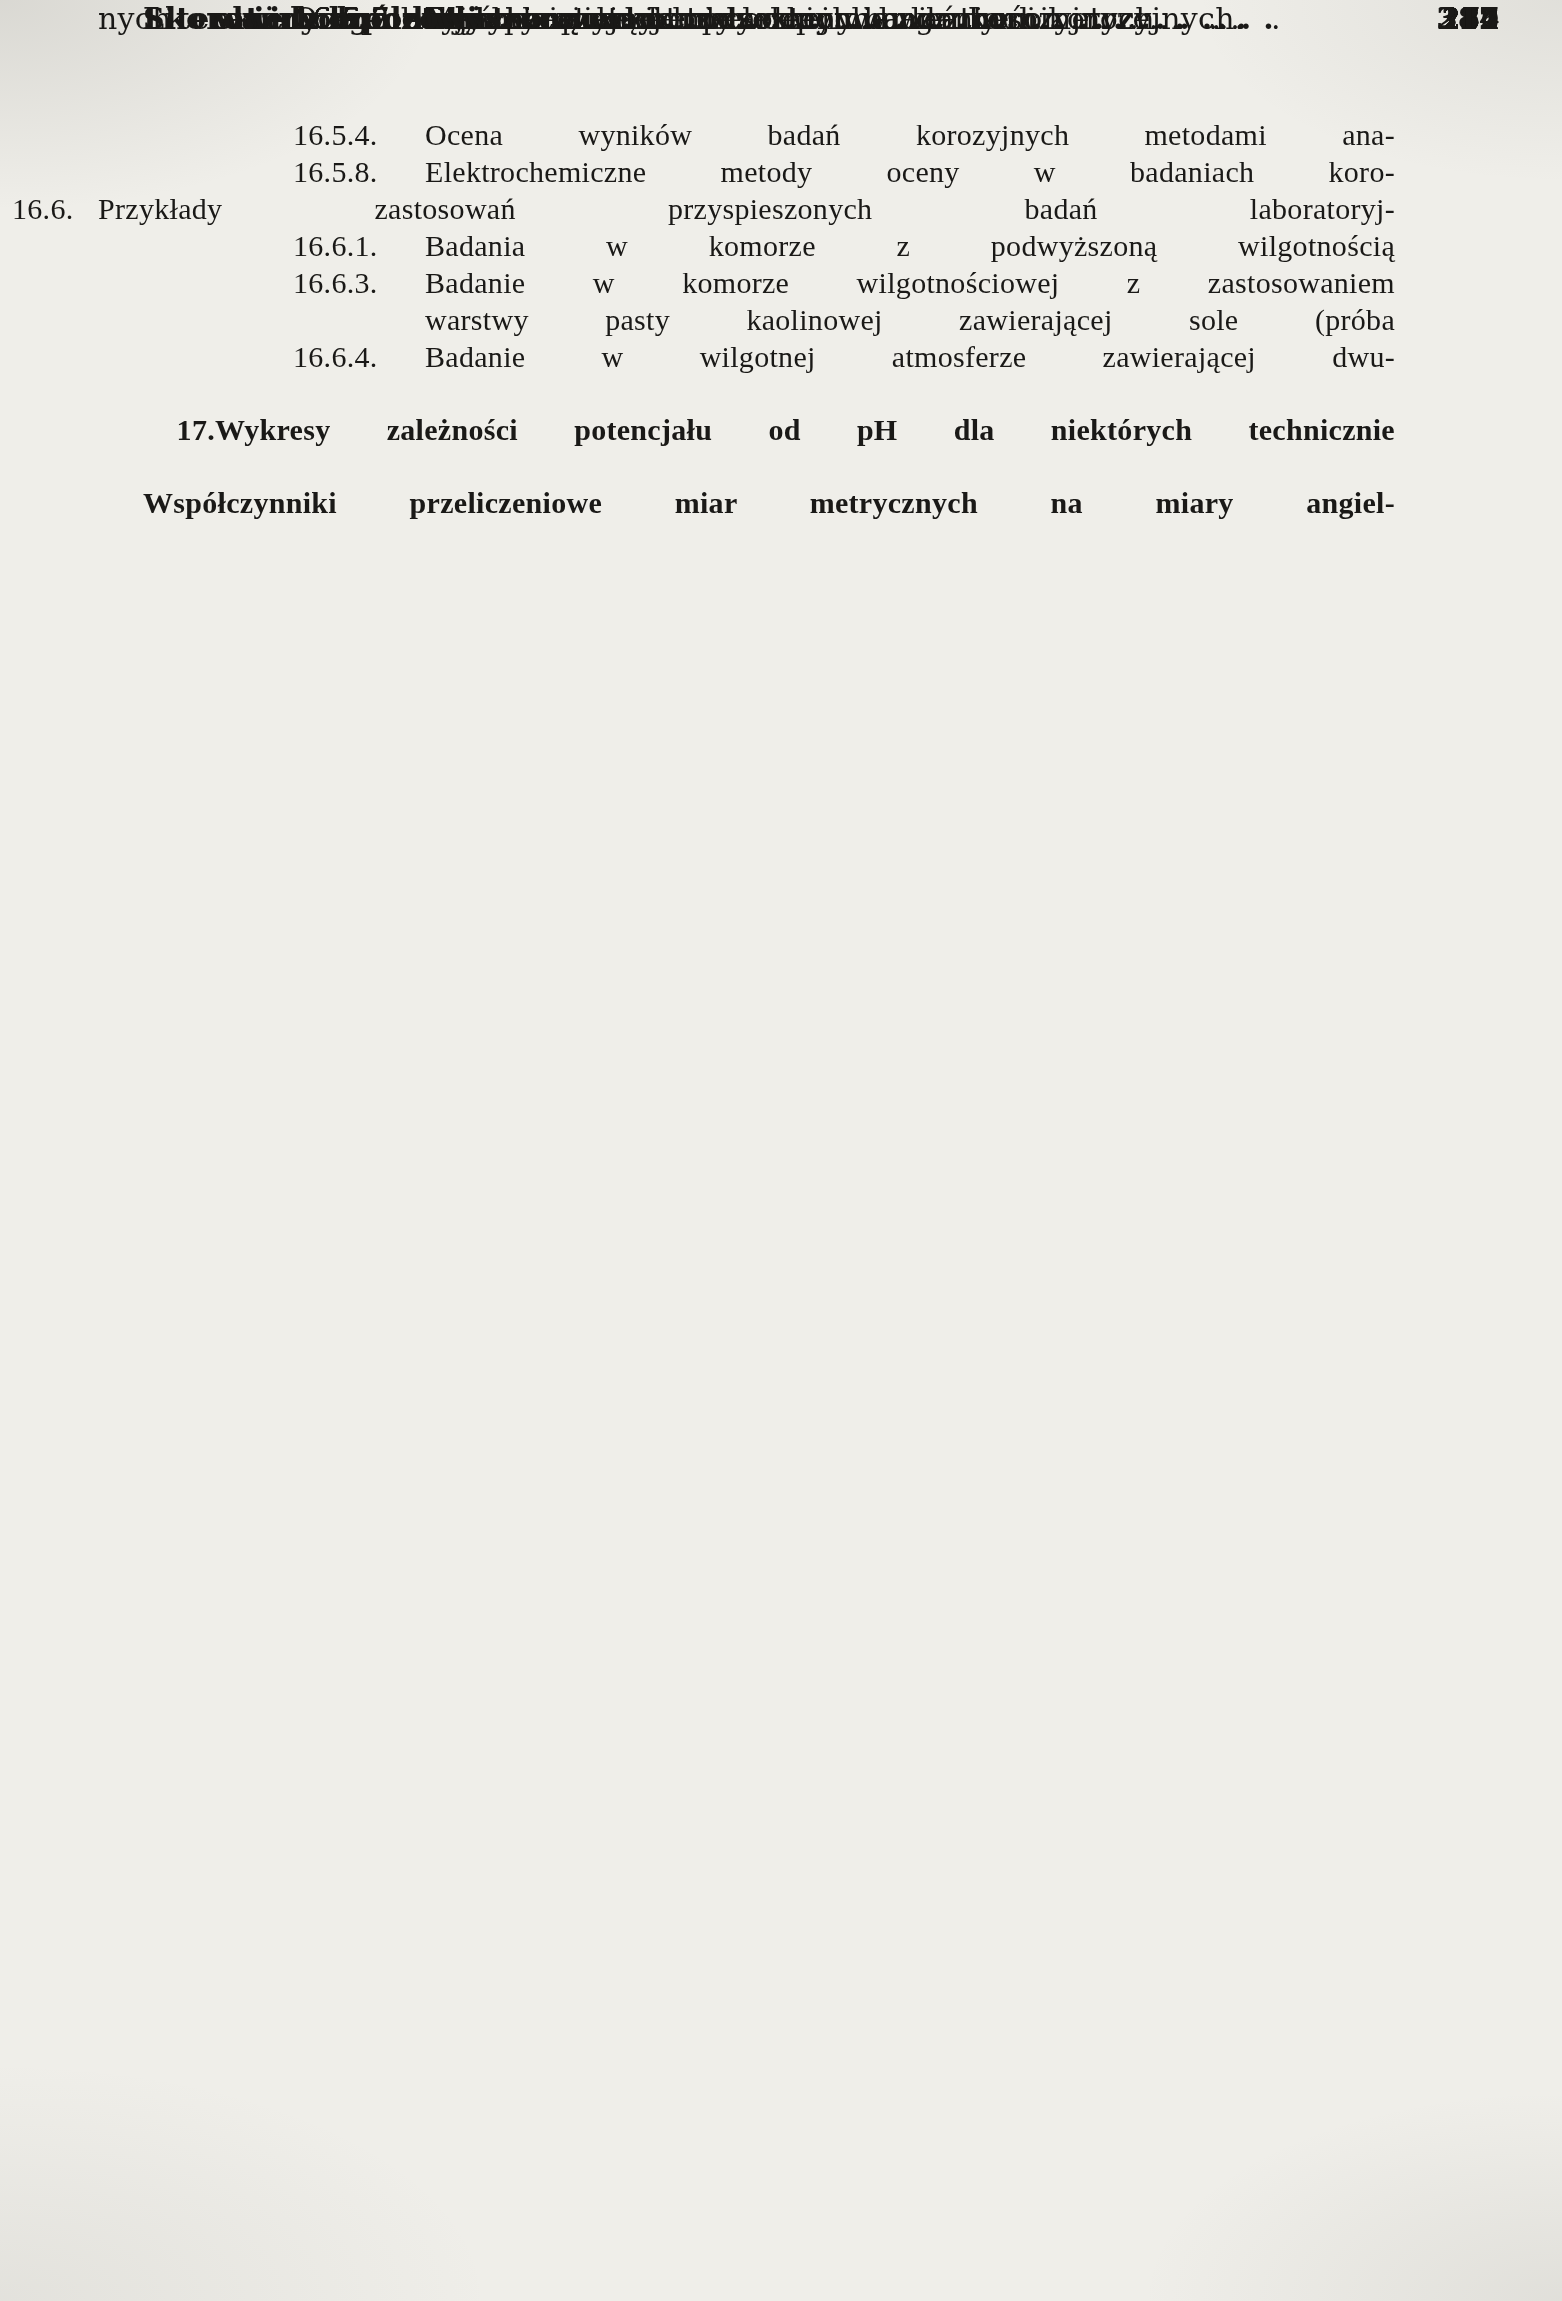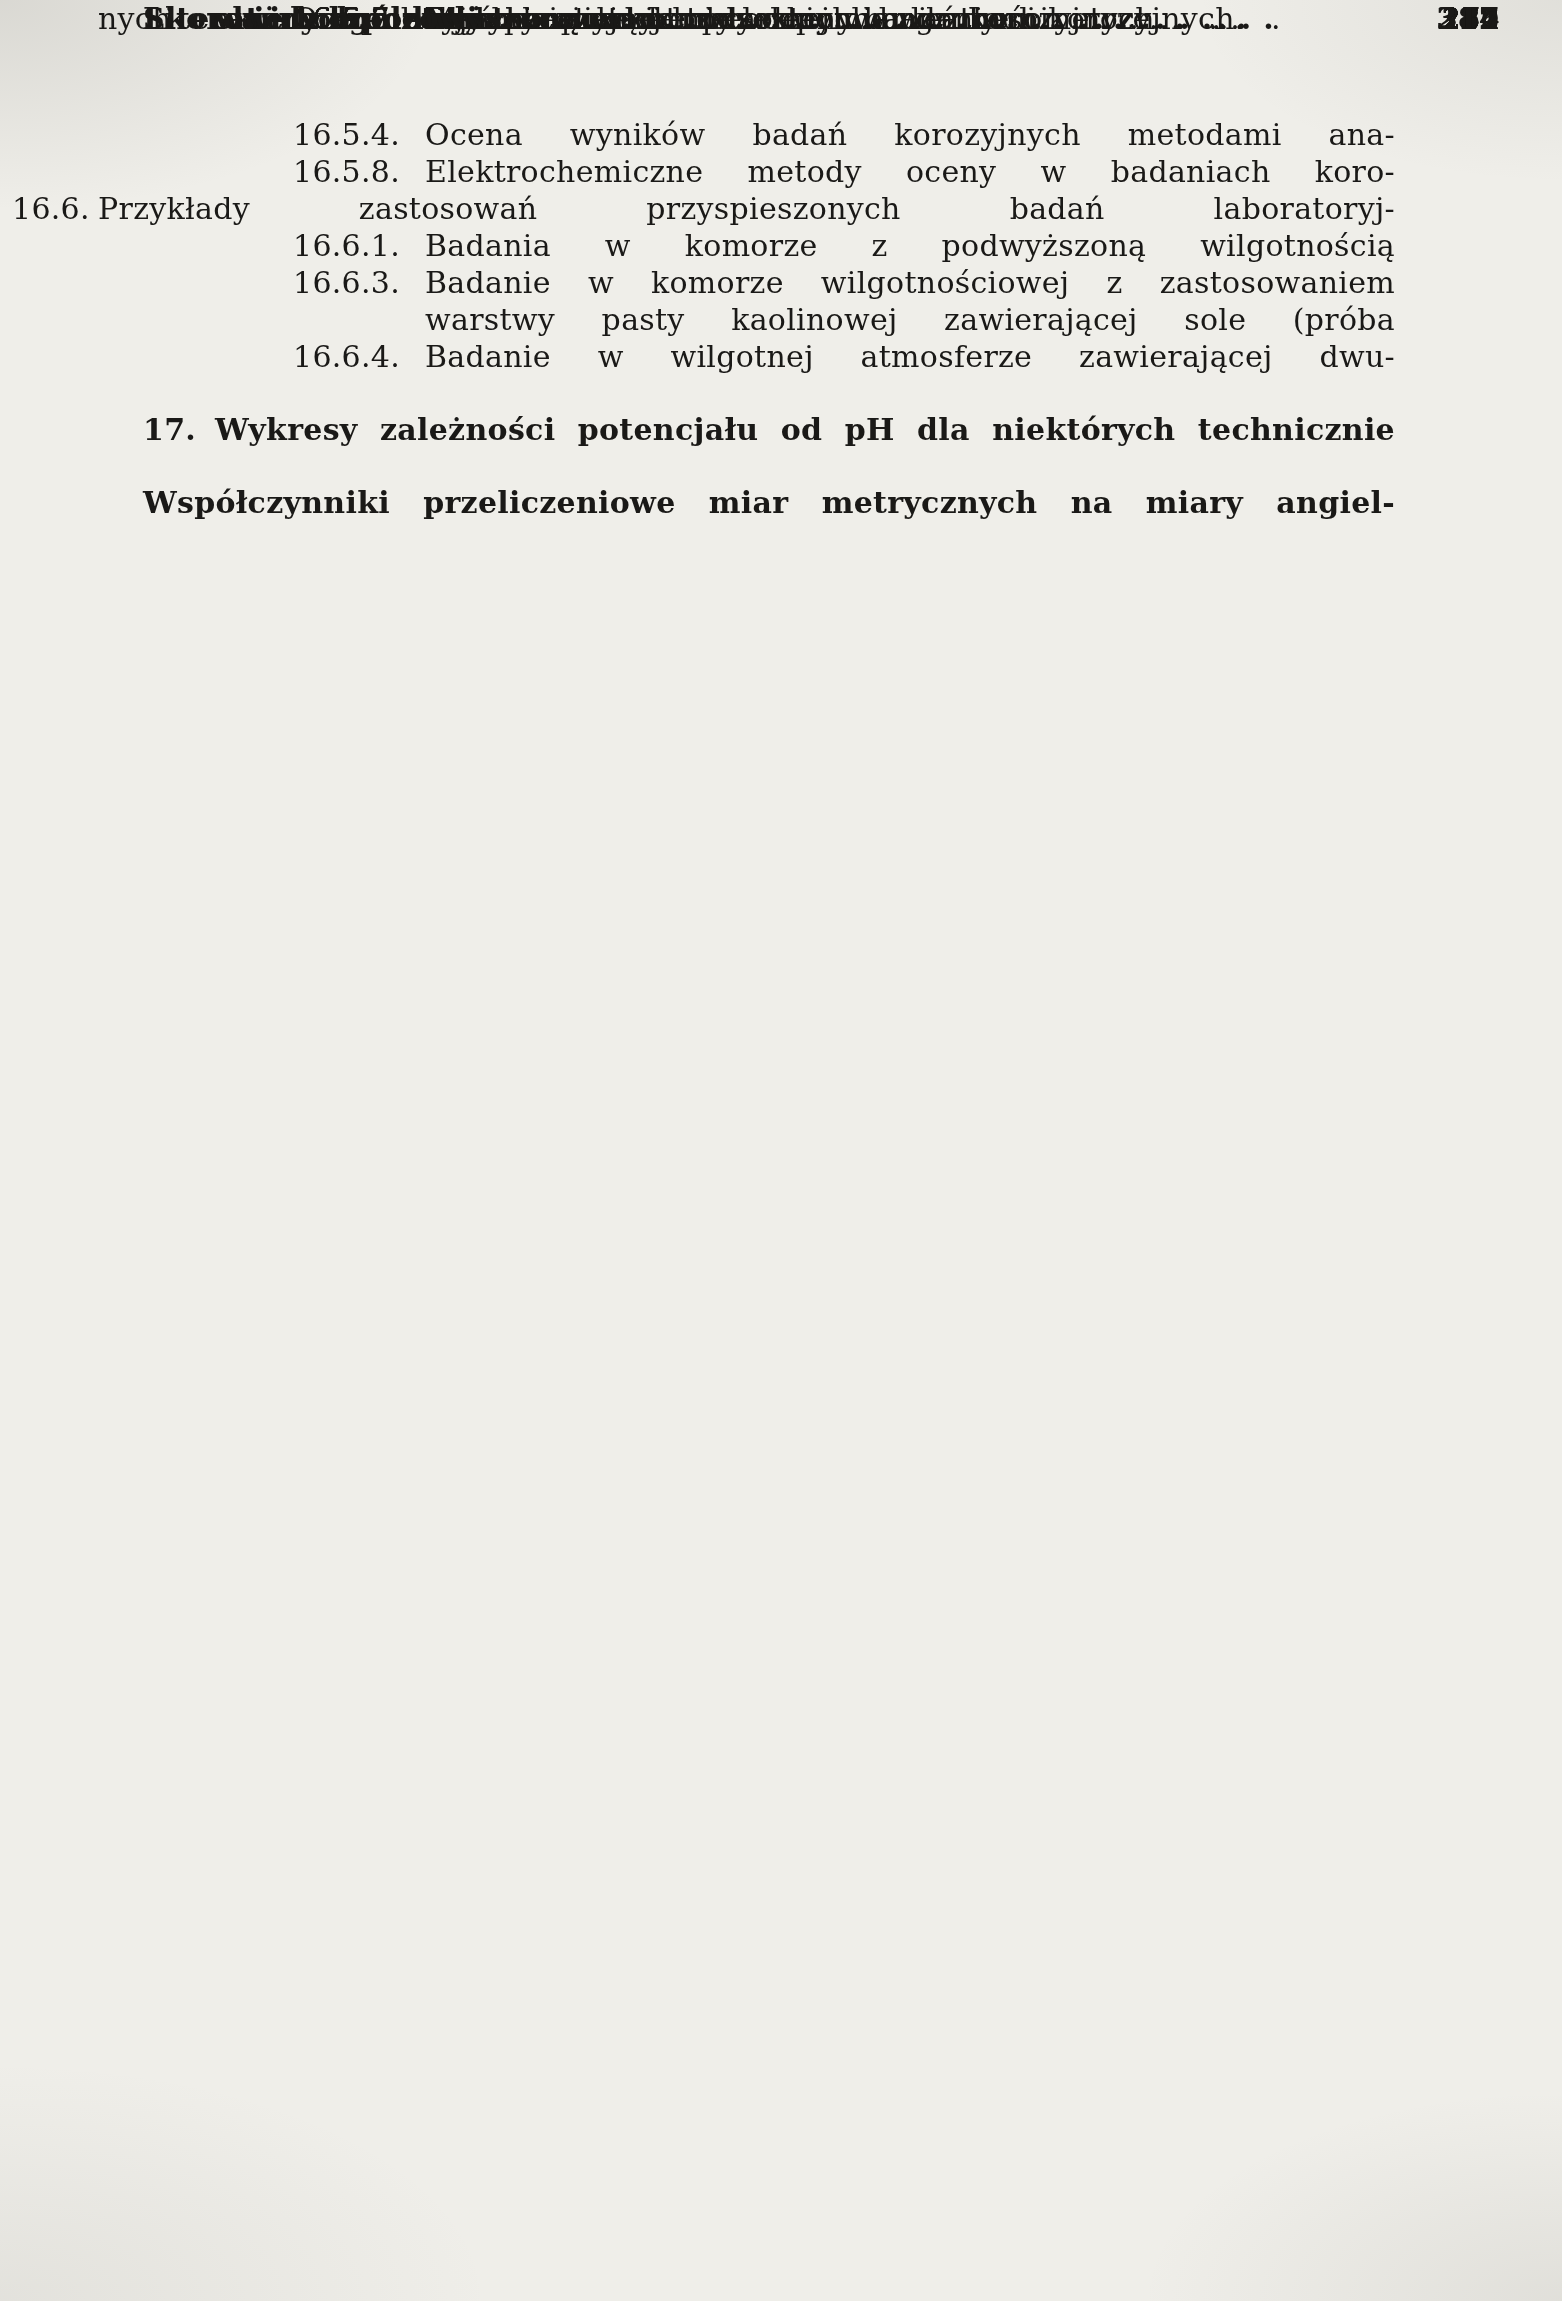--- a/index.html
+++ b/index.html
@@ -34,24 +34,24 @@
   .entry.top { font-weight: bold; }
 
   .line { display: flex; }
 
   
   .entry.sub .line { padding-left: 293px; }
   .entry.sub .num  { width: 132px; flex: none; }
   .entry.mid .line { }
   .entry.mid .num  { width: 86px; flex: none; margin-left: 12px; }
   .entry.top .line { padding-left: 143px; }
-  .entry.top .num  { width: 72px; flex: none; }
+  .entry.top .num  { width: 72px; flex: none; text-align: right; }
 
   
-  .line.full { margin-right: 167px; }
+  .line.full { margin-right: 167px; font-family: Liberation Serif, serif; }
   .line.full .txt {
     flex: 1;
     text-align: justify;
     text-align-last: justify;
   }
 
   
   .line.page { margin-right: 62px; }
   .line.page .txt { flex: none; white-space: nowrap; }
   .line.page .leader {

